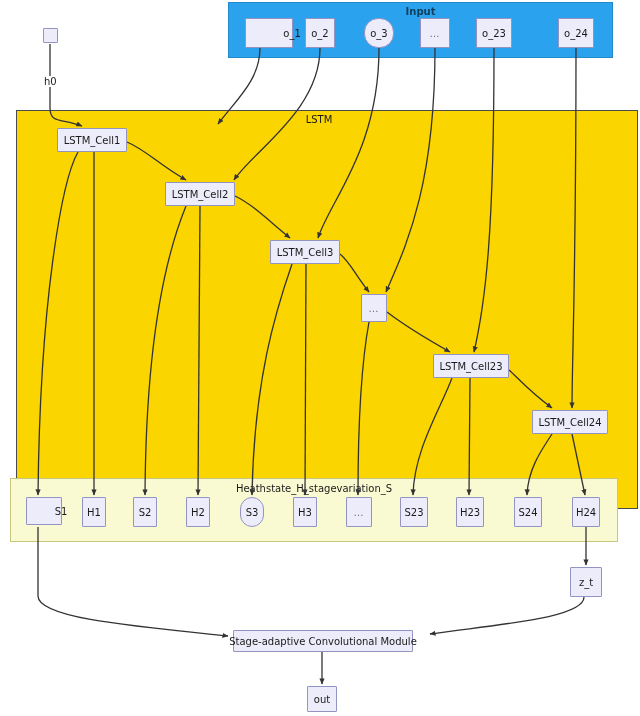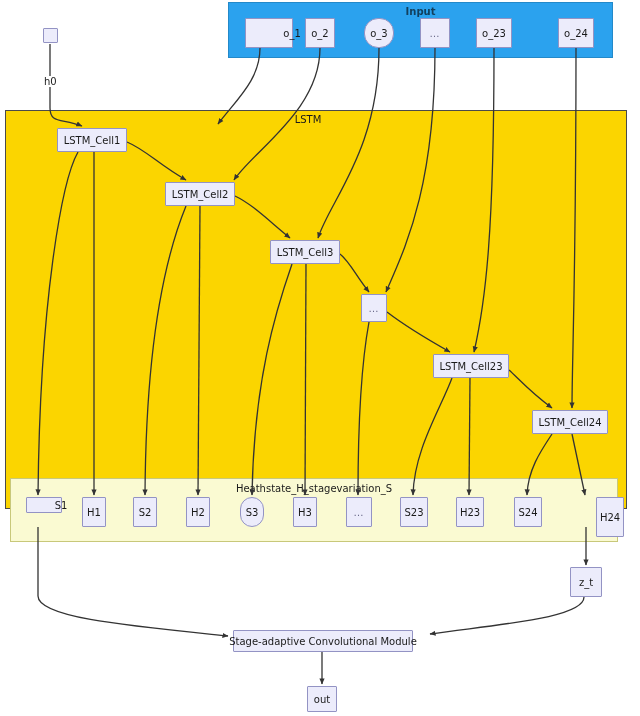--- a/index.html
+++ b/index.html
@@ -36,21 +36,21 @@
 </style>
 </head>
 <body>
 
 <div id="stage">
 
   <div class="container c-input" style="left:228px;top:2px;width:385px;height:56px;">
     <div class="c-label on-blue">Input</div>
   </div>
 
-  <div class="container c-lstm" style="left:5px;top:110px;width:622px;height:399px;">
+  <div class="container c-lstm" style="left:16px;top:110px;width:622px;height:399px;">
     <div class="c-label" style="left:0;right:0;text-align:center;top:3px;transform:translateX(-8px);">LSTM</div>
   </div>
 
   <div class="container c-states" style="left:10px;top:478px;width:608px;height:64px;">
     <div class="c-label" style="top:4px;">Heathstate_H_stagevariation_S</div>
   </div>
 
   <svg id="wires" viewBox="0 0 640 716" xmlns="http://www.w3.org/2000/svg">
     <defs>
       <marker id="ah" markerWidth="7" markerHeight="7" refX="5.6" refY="3" orient="auto" markerUnits="userSpaceOnUse">
@@ -111,31 +111,31 @@
   <div class="node" style="left:476px;top:18px;width:36px;height:30px;">o_23</div>
   <div class="node" style="left:558px;top:18px;width:36px;height:30px;">o_24</div>
 
   <div class="node" style="left:57px;top:128px;width:70px;height:24px;">LSTM_Cell1</div>
   <div class="node" style="left:165px;top:182px;width:70px;height:24px;">LSTM_Cell2</div>
   <div class="node" style="left:270px;top:240px;width:70px;height:24px;">LSTM_Cell3</div>
   <div class="node ell" style="left:361px;top:294px;width:26px;height:28px;">…</div>
   <div class="node" style="left:433px;top:354px;width:76px;height:24px;">LSTM_Cell23</div>
   <div class="node" style="left:532px;top:410px;width:76px;height:24px;">LSTM_Cell24</div>
 
-  <div class="node" style="left:26px;top:497px;width:24px;height:16px;padding-left:34px;">S1</div>
+  <div class="node" style="left:26px;top:497px;width:24px;height:28px;padding-left:34px;">S1</div>
   <div class="node" style="left:82px;top:497px;width:24px;height:30px;">H1</div>
   <div class="node" style="left:133px;top:497px;width:24px;height:30px;">S2</div>
   <div class="node" style="left:186px;top:497px;width:24px;height:30px;">H2</div>
   <div class="node" style="left:240px;top:497px;width:24px;height:30px;border-radius:12px;">S3</div>
   <div class="node" style="left:293px;top:497px;width:24px;height:30px;">H3</div>
   <div class="node ell" style="left:346px;top:497px;width:26px;height:30px;">…</div>
   <div class="node" style="left:400px;top:497px;width:28px;height:30px;">S23</div>
   <div class="node" style="left:456px;top:497px;width:28px;height:30px;">H23</div>
   <div class="node" style="left:514px;top:497px;width:28px;height:30px;">S24</div>
-  <div class="node" style="left:572px;top:497px;width:28px;height:40px;margin-left:24px;">H24</div>
+  <div class="node" style="left:572px;top:497px;width:28px;height:30px;">H24</div>
 
   <div class="node" style="left:570px;top:567px;width:32px;height:30px;">z_t</div>
 
   <div class="node" style="left:233px;top:630px;width:180px;height:22px;">Stage-adaptive Convolutional Module</div>
 
   <div class="node" style="left:307px;top:686px;width:30px;height:26px;">out</div>
 
 </div>
 
 </body></html>

